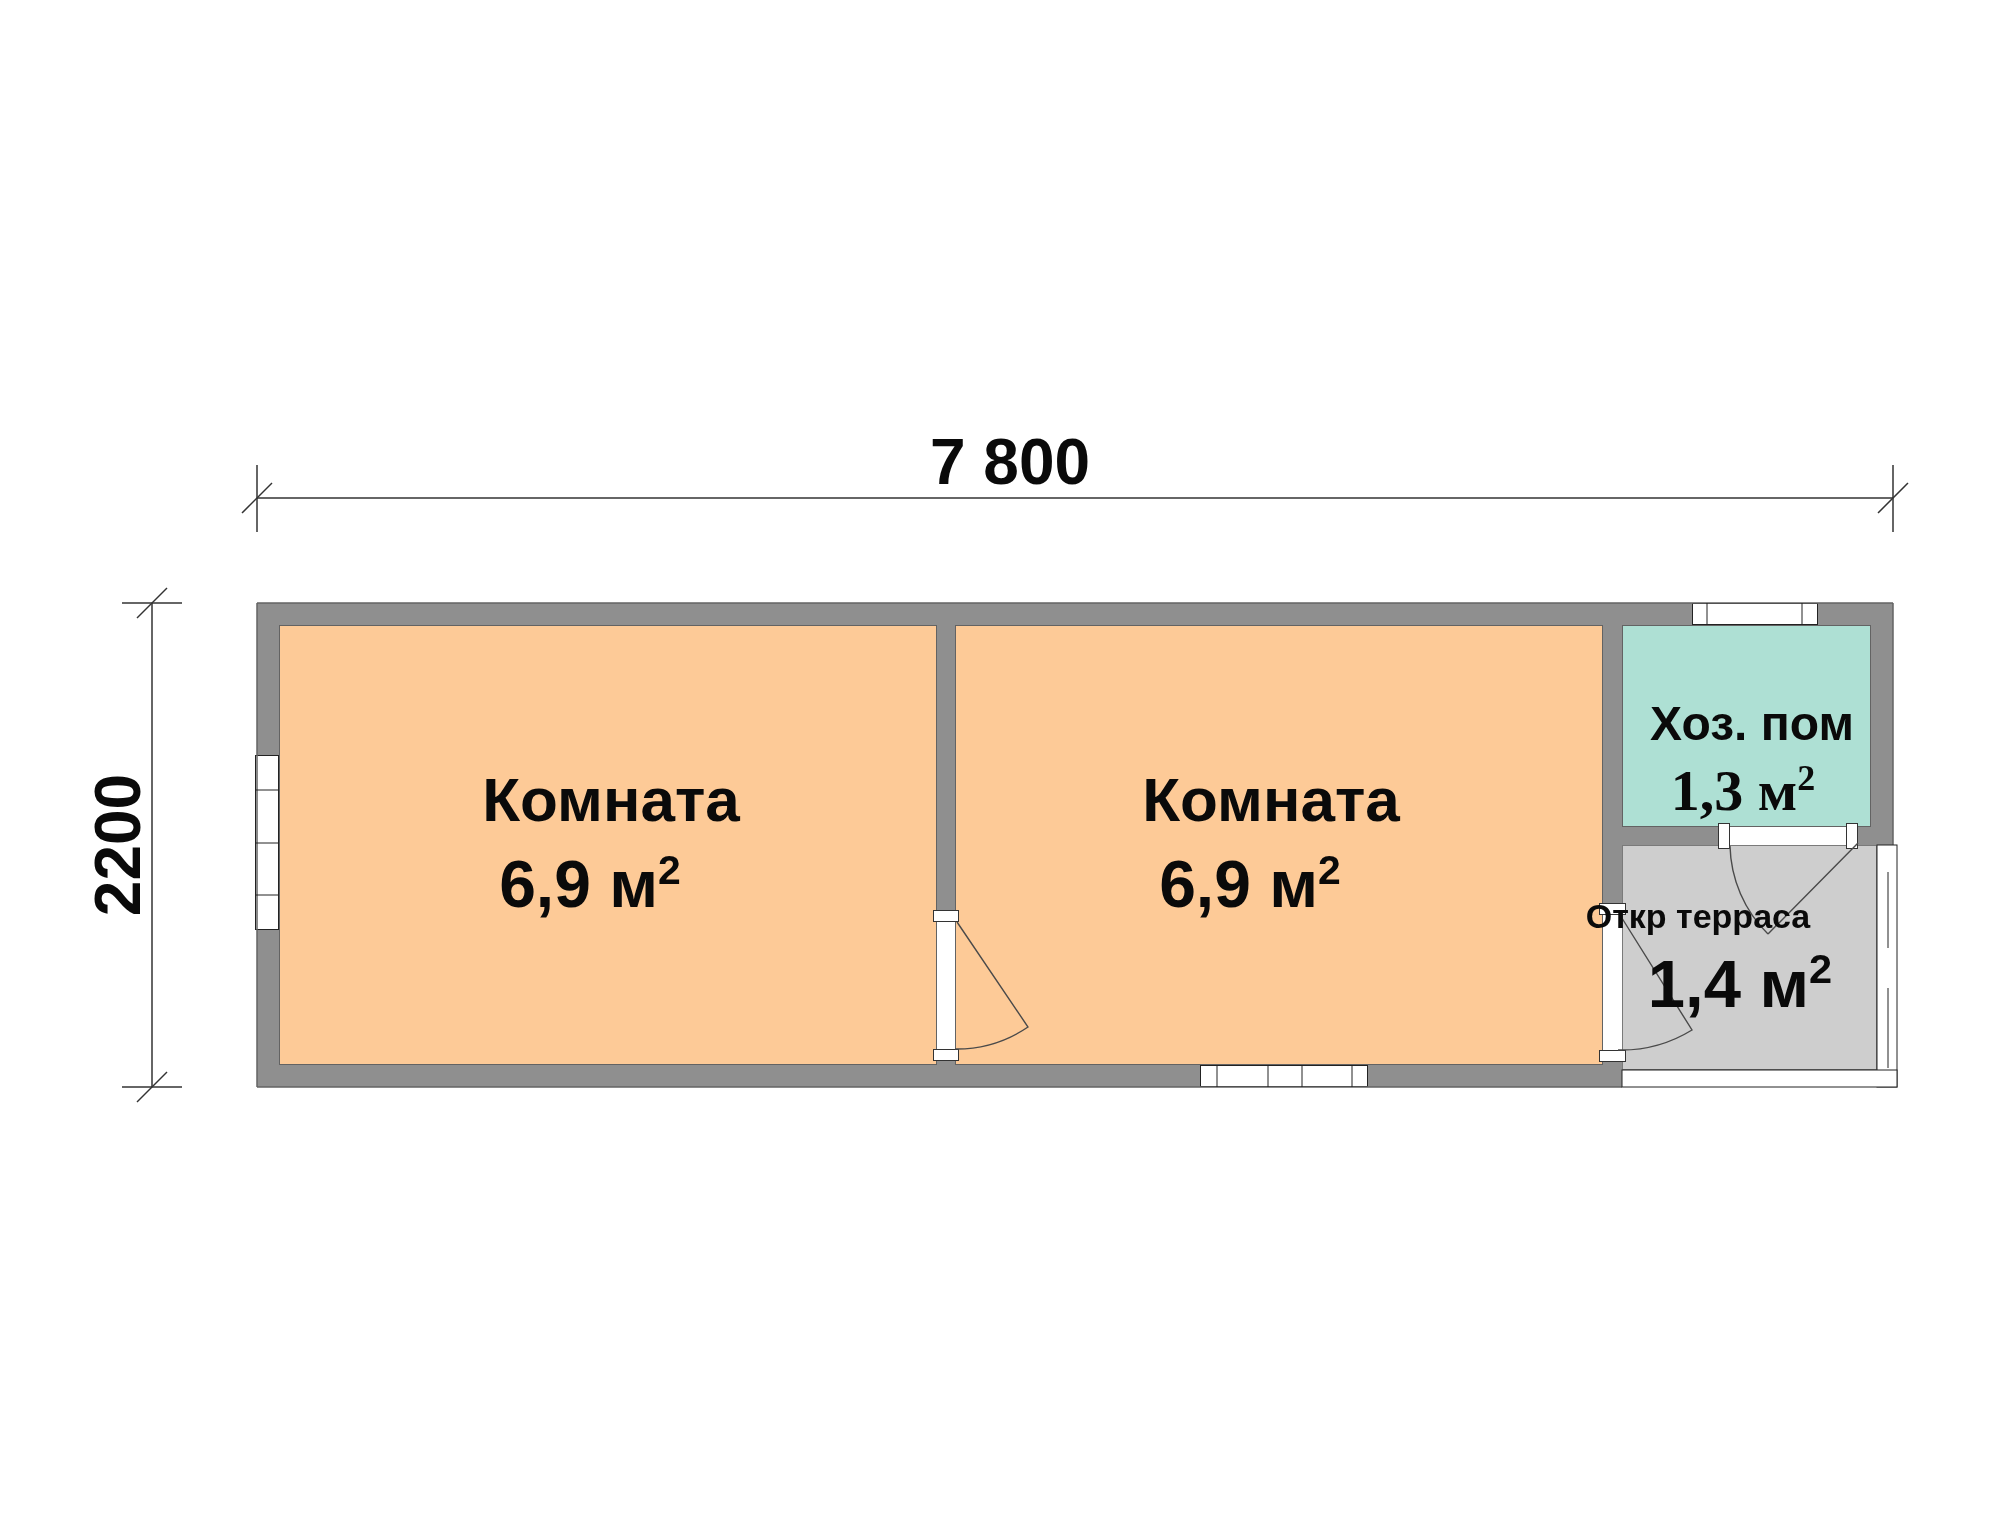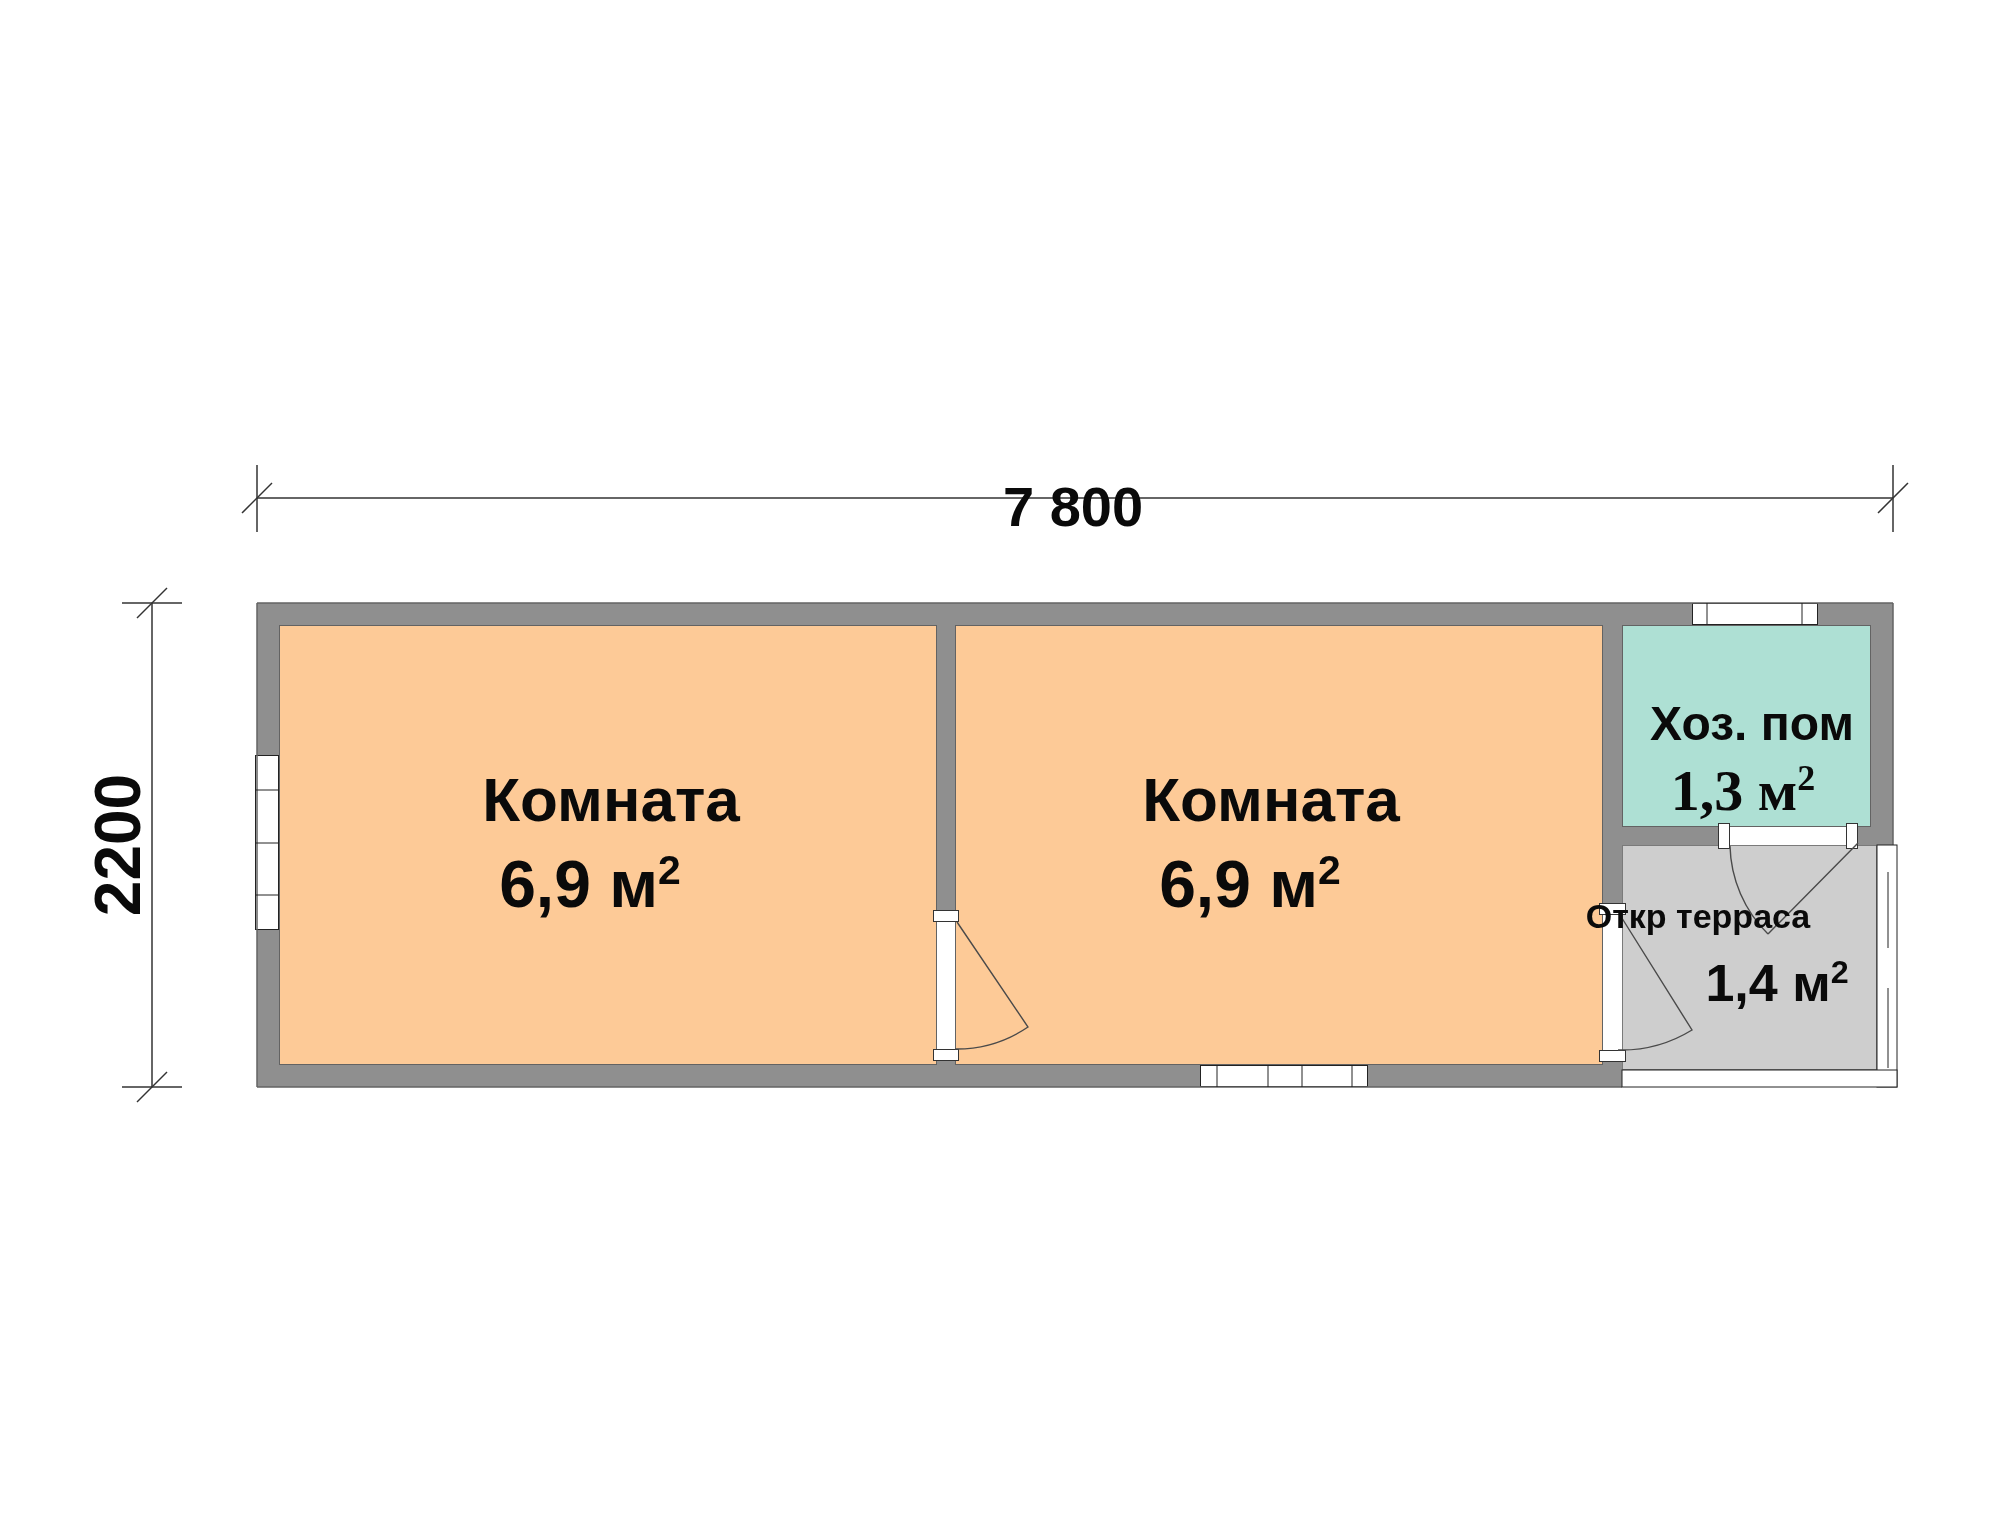--- a/index.html
+++ b/index.html
@@ -96,35 +96,35 @@
 
   <g stroke="#333" stroke-width="1.5">
     <line x1="152" y1="603" x2="152" y2="1087"></line>
     <line x1="122" y1="603" x2="182" y2="603"></line>
     <line x1="137" y1="618" x2="167" y2="588"></line>
     <line x1="122" y1="1087" x2="182" y2="1087"></line>
     <line x1="137" y1="1102" x2="167" y2="1072"></line>
   </g>
 </svg>
 
-<div class="lbl" style="left:1073px;top:462px;font-size:56px;margin-top:45px;">7 800</div>
+<div class="lbl" style="left:1010px;top:462px;font-size:64px;">7 800</div>
 
 <div class="lbl rot" style="left:118px;top:845px;font-size:64px;">2200</div>
 
 <div class="lbl" style="left:611px;top:800px;font-size:62px;">Комната</div>
 <div class="lbl" style="left:590px;top:884px;font-size:66px;">
   <span>6,9 м</span><sup>2</sup>
 </div>
 
 <div class="lbl" style="left:1271px;top:800px;font-size:62px;">Комната</div>
 <div class="lbl" style="left:1250px;top:884px;font-size:66px;">
   <span>6,9 м</span><sup>2</sup>
 </div>
 
 <div class="lbl" style="left:1752px;top:724px;font-size:48px;">Хоз. пом</div>
 <div class="lbl" style="left:1743px;top:791px;font-size:58px;font-family:Liberation Serif, serif;">
   <span>1,3 м</span><sup>2</sup>
 </div>
 
 <div class="lbl" style="left:1698px;top:916px;font-size:34px;">Откр терраса</div>
-<div class="lbl" style="left:1777px;top:983px;font-size:52px;text-align:center;">
+<div class="lbl" style="left:1740px;top:983px;font-size:67px;text-align:center;">
   <span>1,4 м</span><sup>2</sup>
 </div>
 
 </body></html>

